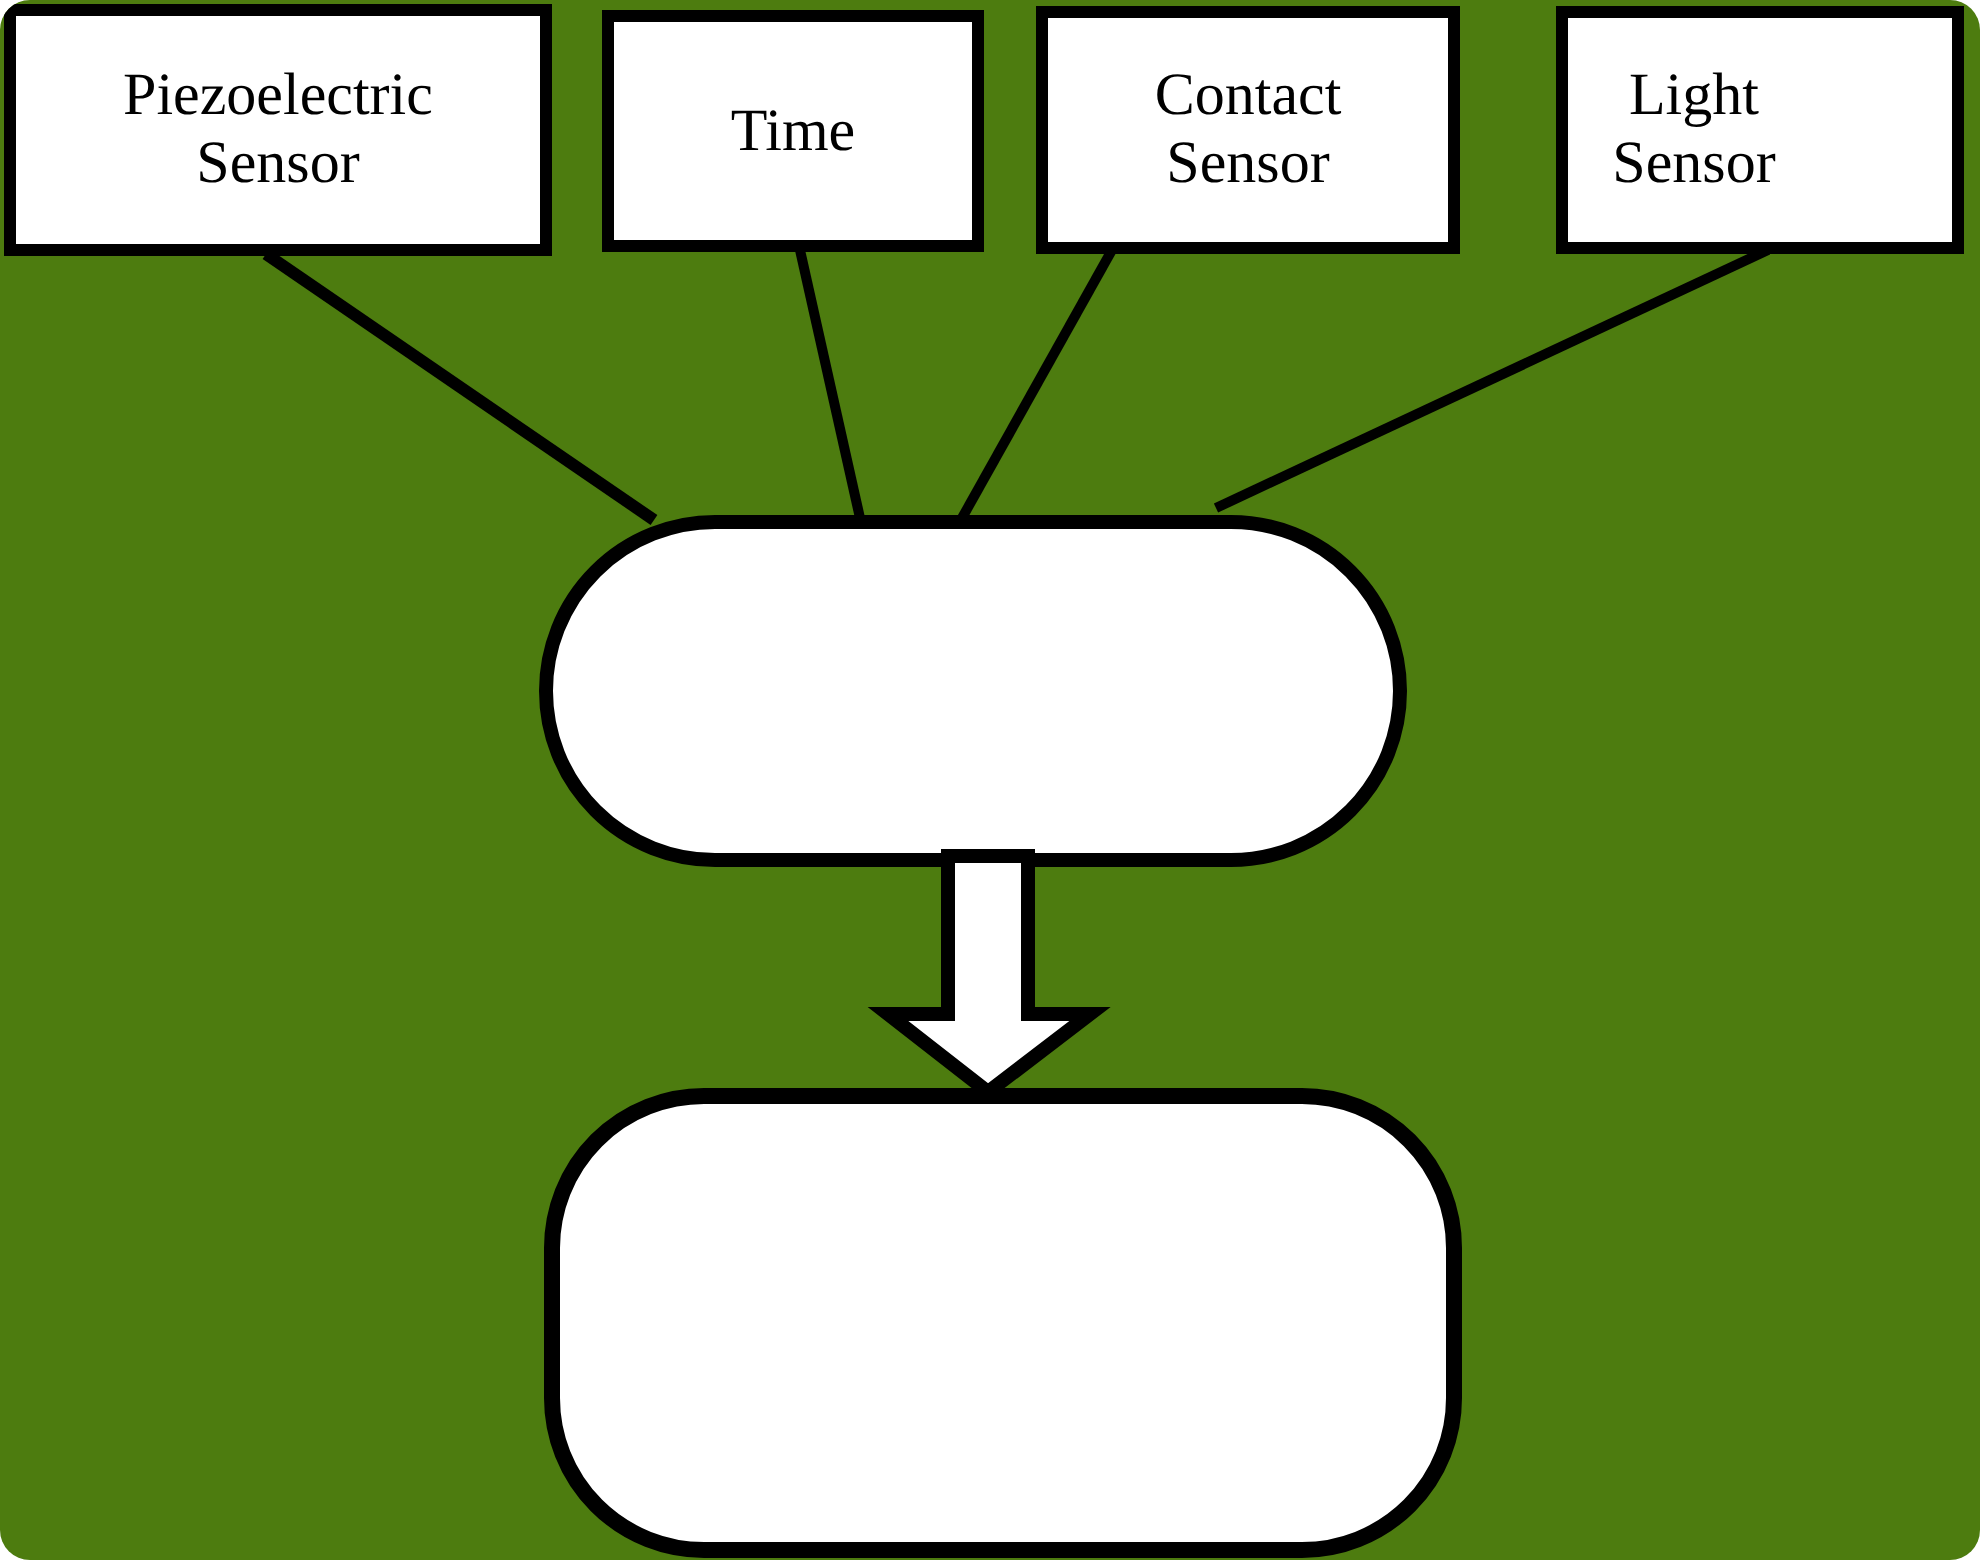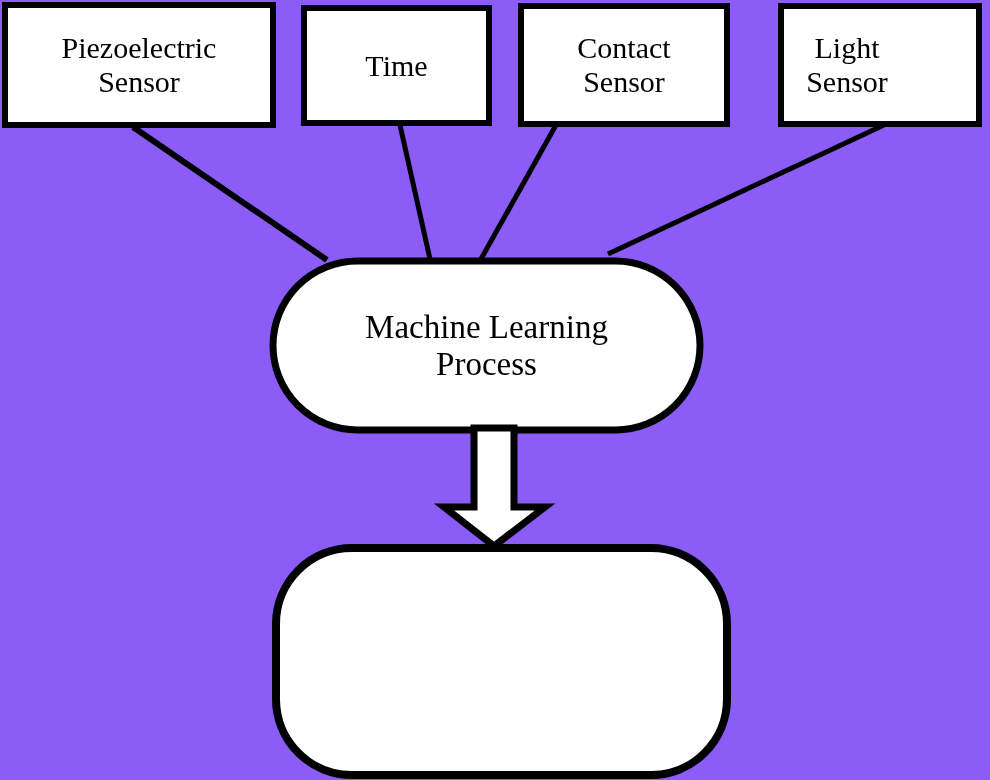--- a/index.html
+++ b/index.html
@@ -9,22 +9,23 @@
     background: #ffffff;
   }
   body {
     font-family: "Liberation Serif", "DejaVu Serif", serif;
     color: #000000;
   }
   #diagram-root {
     position: relative;
     width: 990px;
     height: 780px;
-    background: #8b5cf6;
+    background: #4d7c0f;
     overflow: hidden;
+    border-radius: 15px;
   }
   #diagram-svg {
     position: absolute;
     top: 0;
     left: 0;
     width: 990px;
     height: 780px;
     display: block;
   }
   .node-label {
@@ -83,17 +84,15 @@
 Sensor</div>
 
   <div class="node-label sensor-label" style="left:304px; top:8px; width:185px; height:115px;">Time</div>
 
   <div class="node-label sensor-label" style="left:521px; top:6px; width:206px; height:118px;">Contact
 Sensor</div>
 
   <div class="node-label sensor-label" style="left:748px; top:6px; width:198px; height:118px;">Light
 Sensor</div>
 
-  <div class="node-label process-label" style="left:273px; top:261px; width:427px; height:169px;">Machine Learning
-Process</div>
 
 
 </div>
 
 </body></html>

